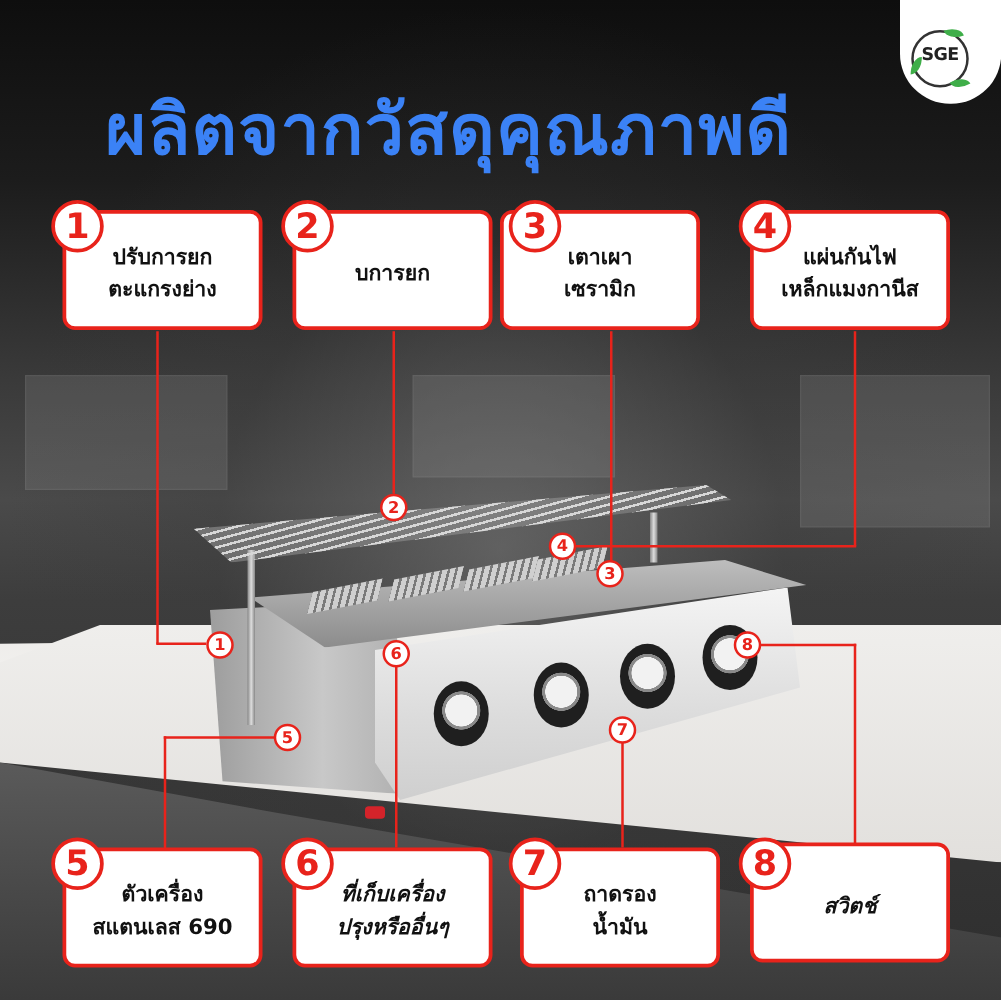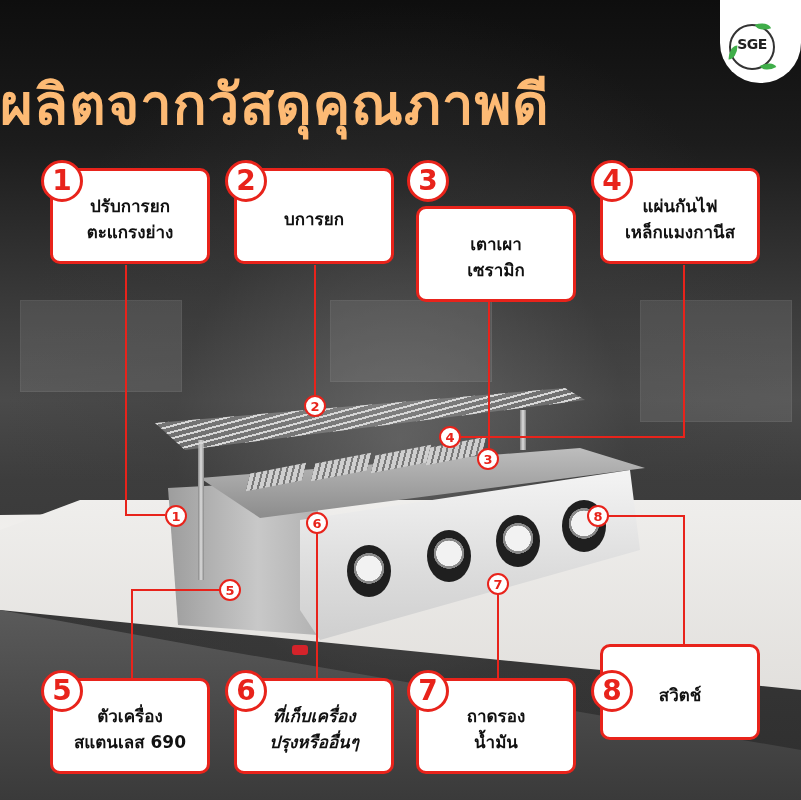--- a/index.html
+++ b/index.html
@@ -16,21 +16,21 @@
   .counter2{position:absolute;left:0;top:500px;width:801px;height:190px;
     background:linear-gradient(180deg,#efeeec,#e2e0dd);
     clip-path:polygon(80px 0, 801px 0, 801px 190px, 0 110px, 0 30px);}
   .floor{position:absolute;left:0;top:610px;width:801px;height:190px;
     background:linear-gradient(180deg,#5a5a5a,#3a3a3a);
     clip-path:polygon(0 0, 220px 40px, 801px 140px, 801px 190px, 0 190px);}
   .logo-tab{position:absolute;left:720px;top:0;width:81px;height:83px;background:#fff;border-radius:0 0 40px 40px;}
   .logo-ring{position:absolute;left:729px;top:24px;width:46px;height:46px;border-radius:50%;border:2px solid #333;box-sizing:border-box;}
   .logo-text{position:absolute;left:727px;top:36px;width:50px;text-align:center;font-weight:bold;font-size:14px;color:#222;letter-spacing:-0.5px;}
   .leaf{position:absolute;width:14px;height:9px;background:#3fae49;border-radius:0 100% 0 100%;}
-  .title{position:absolute;left:0;top:70px;width:718px;color:#fdba74;font-weight:bold;font-size:56px;letter-spacing:1px;line-height:70px;}
+  .title{position:absolute;left:0;top:70px;width:718px;text-align:center;color:#3b82f6;font-weight:bold;font-size:56px;letter-spacing:1px;line-height:70px;}
   .box{position:absolute;width:160px;height:96px;background:#fff;border:3px solid #e8231b;border-radius:10px;box-sizing:border-box;display:flex;align-items:center;justify-content:center;text-align:center;}
   .box .txt{font-size:17px;line-height:26px;color:#111;font-weight:600;white-space:pre-line;padding-top:6px;}
   .badge{position:absolute;width:42px;height:42px;border-radius:50%;background:#fff;border:3px solid #e8231b;box-sizing:border-box;color:#e8231b;font-weight:bold;font-size:28px;display:flex;align-items:center;justify-content:center;line-height:1;}
   .line{position:absolute;background:#e8231b;}
   .dot{position:absolute;width:22px;height:22px;border-radius:50%;background:#fff;border:2px solid #e8231b;box-sizing:border-box;color:#e8231b;font-weight:bold;font-size:13px;display:flex;align-items:center;justify-content:center;}
   .g-side{position:absolute;left:168px;top:480px;width:150px;height:155px;background:linear-gradient(90deg,#9d9d9d,#c8c8c8 60%,#b2b2b2);clip-path:polygon(0 8px,150px 0,150px 155px,10px 145px);}
   .g-front{position:absolute;left:300px;top:470px;width:340px;height:170px;background:linear-gradient(180deg,#f4f4f4,#dcdcdc 60%,#cfcfcf);clip-path:polygon(0 50px,330px 0,340px 80px,20px 170px,0 140px);}
   .g-top{position:absolute;left:200px;top:448px;width:445px;height:70px;background:linear-gradient(180deg,#bdbdbd,#8c8c8c);clip-path:polygon(0 30px,380px 0,445px 20px,60px 70px);}
   .burner{position:absolute;width:52px;height:18px;background:repeating-linear-gradient(90deg,#cfcfcf 0 4px,#7a7a7a 4px 6px);transform:skewX(-25deg) rotate(-12deg);}
   .knob{position:absolute;width:44px;height:52px;border-radius:50%;background:radial-gradient(circle at 50% 45%,#f2f2f2 0 35%,#8a8a8a 36% 42%,#1f1f1f 43% 100%);}
@@ -104,21 +104,21 @@
   <div class="txt">ปรับการยก
 ตะแกรงย่าง</div>
 </div>
 <div class="badge" style="left:41px;top:160px;">1</div>
 
 <div class="box" style="left:234px;top:168px;">
   <div class="txt">บการยก</div>
 </div>
 <div class="badge" style="left:225px;top:160px;">2</div>
 
-<div class="box" style="left:416px;top:168px;margin-top:38px;">
+<div class="box" style="left:400px;top:168px;">
   <div class="txt">เตาเผา
 เซรามิก</div>
 </div>
 <div class="badge" style="left:407px;top:160px;">3</div>
 
 <div class="box" style="left:600px;top:168px;">
   <div class="txt">แผ่นกันไฟ
 เหล็กแมงกานีส</div>
 </div>
 <div class="badge" style="left:591px;top:160px;">4</div>
@@ -134,16 +134,16 @@
 ปรุงหรืออื่นๆ</div>
 </div>
 <div class="badge" style="left:225px;top:670px;">6</div>
 
 <div class="box" style="left:416px;top:678px;">
   <div class="txt">ถาดรอง
 น้ำมัน</div>
 </div>
 <div class="badge" style="left:407px;top:670px;">7</div>
 
-<div class="box" style="left:600px;top:644px;">
+<div class="box" style="left:600px;top:674px;font-style:italic;">
   <div class="txt">สวิตช์</div>
 </div>
 <div class="badge" style="left:591px;top:670px;">8</div>
 
 </body></html>

